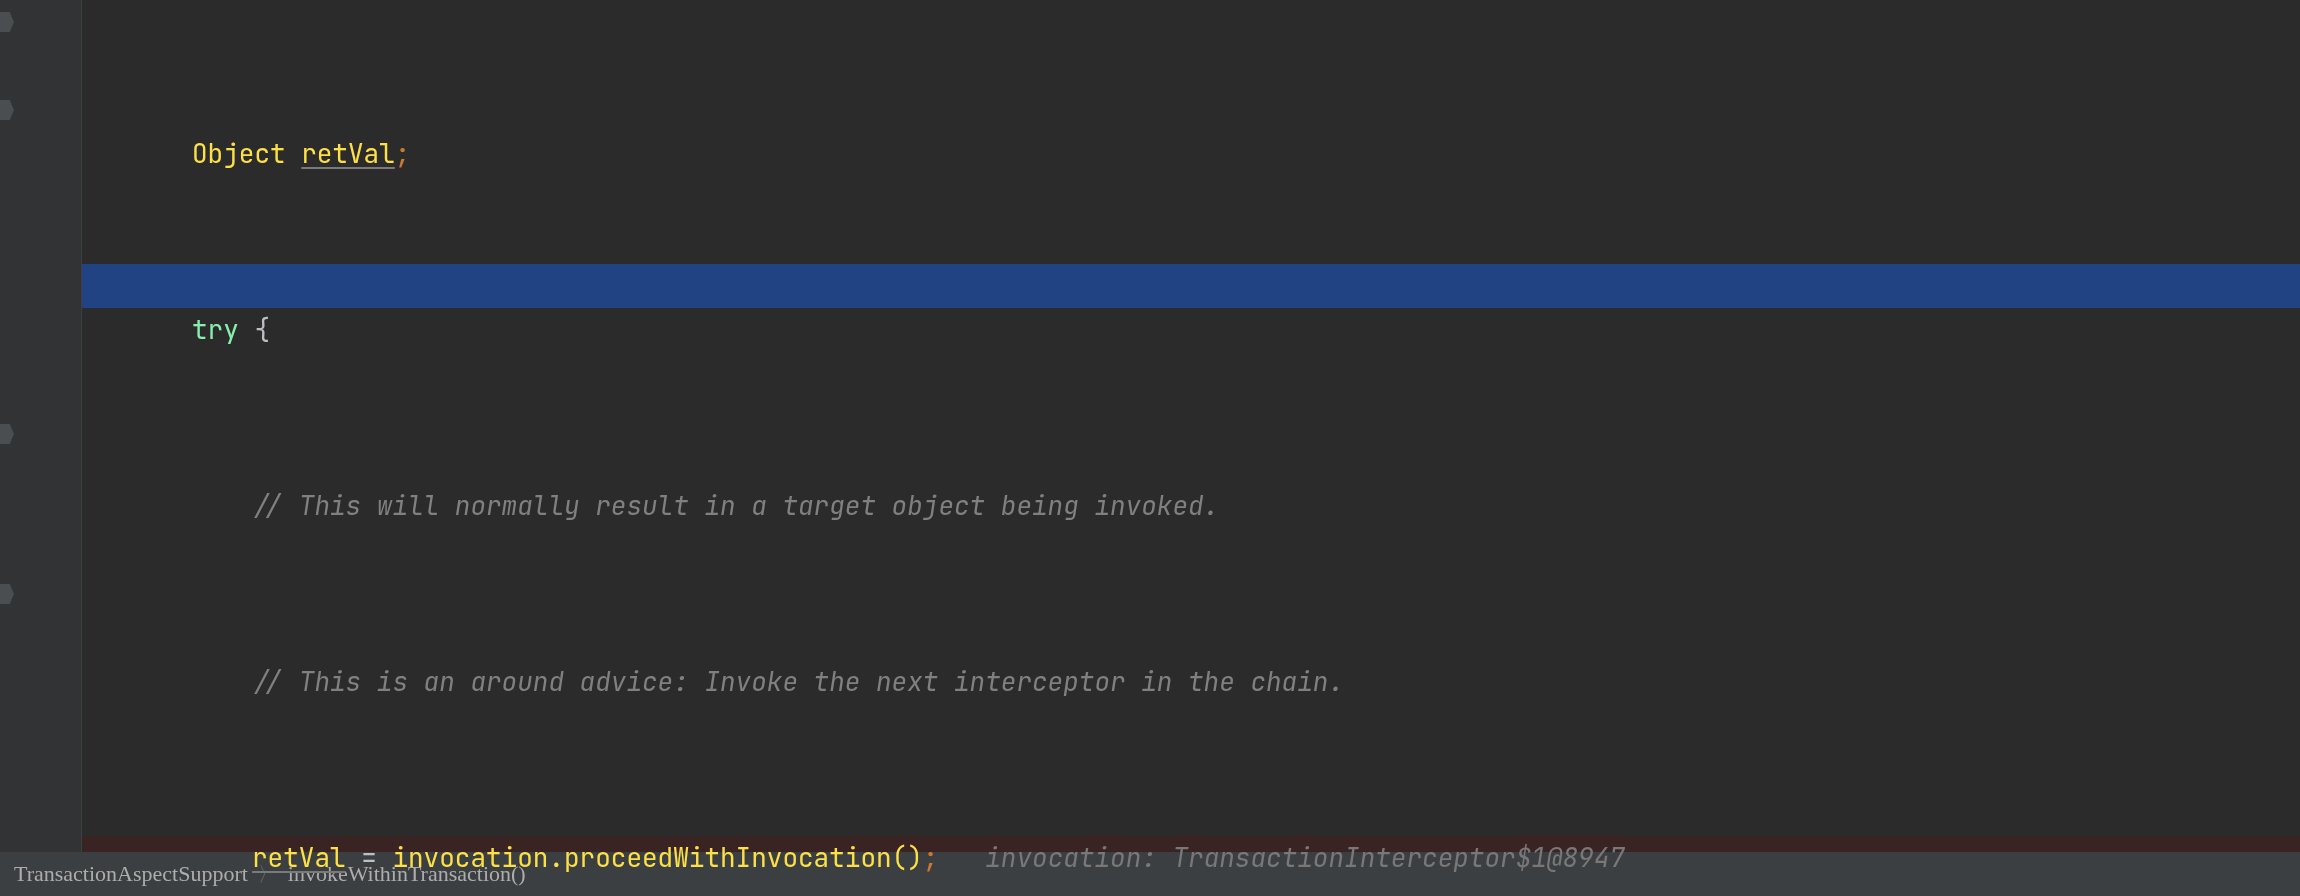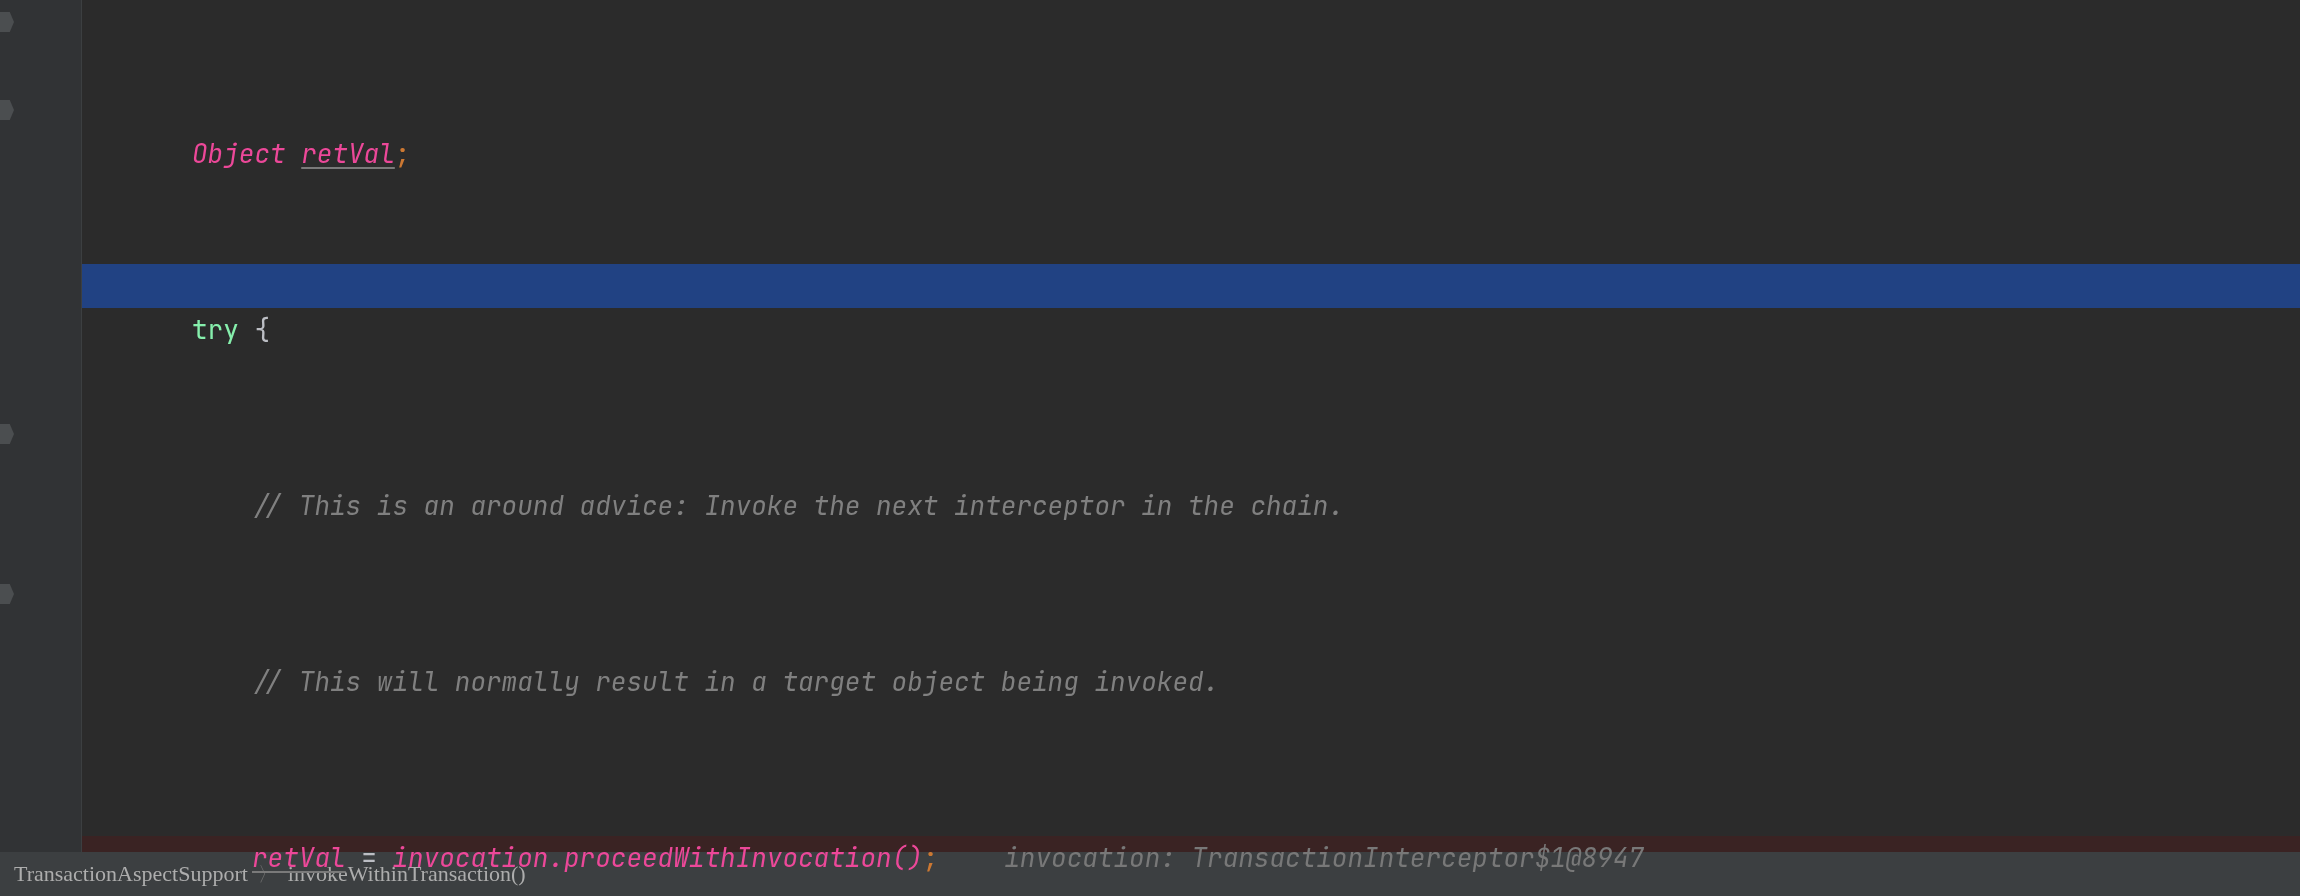--- a/index.html
+++ b/index.html
@@ -51,23 +51,23 @@
   .highlight-blue-full {
     position: absolute;
     left: 0;
     width: 2300px;
     height: 44px;
     background: #214283;
     z-index: 0;
   }
   .line > span { position: relative; z-index: 1; }
   .kw   { color: #86efac; }
-  .ident{ color: #ec4899; font-style: italic; }
+  .ident{ color: #fde047; }
   .comment { color: #808080; font-style: italic; }
-  .hint { color: #787878; font-style: italic; margin-left: 19px; }
+  .hint { color: #787878; font-style: italic; }
   .punct{ color: #bcbec4; }
   .semi { color: #cc7832; }
   .underline { text-decoration: underline; text-decoration-color: #7a7a7a; text-underline-offset: 4px; text-align: center; }
 
   .breadcrumb {
     position: absolute;
     left: 0; bottom: 0;
     width: 100%;
     height: 44px;
     background: #3c3f41;
@@ -99,23 +99,23 @@
     <div class="gutter-mark" style="top:424px;"></div>
     <div class="gutter-mark" style="top:584px;"></div>
   </div>
 
   <div class="code-area">
 
     <div class="line indent1"><span class="ident">Object</span><span> </span><span class="ident underline">retVal</span><span class="semi">;</span></div>
 
     <div class="line indent1"><span class="kw">try</span><span class="punct"> {</span></div>
 
+    <div class="line indent2"><span class="comment">// This will normally result in a target object being invoked.</span></div>
+
     <div class="line indent2"><span class="comment">// This is an around advice: Invoke the next interceptor in the chain.</span></div>
-
-    <div class="line indent2"><span class="comment">// This will normally result in a target object being invoked.</span></div>
 
     <div class="line indent2 highlight-red"><span class="ident underline">retVal</span><span class="punct"> = </span><span class="ident">invocation.proceedWithInvocation()</span><span class="semi">;</span><span>   </span><span class="hint">invocation: TransactionInterceptor$1@8947</span></div>
 
     
 
     
 
     
 
     

